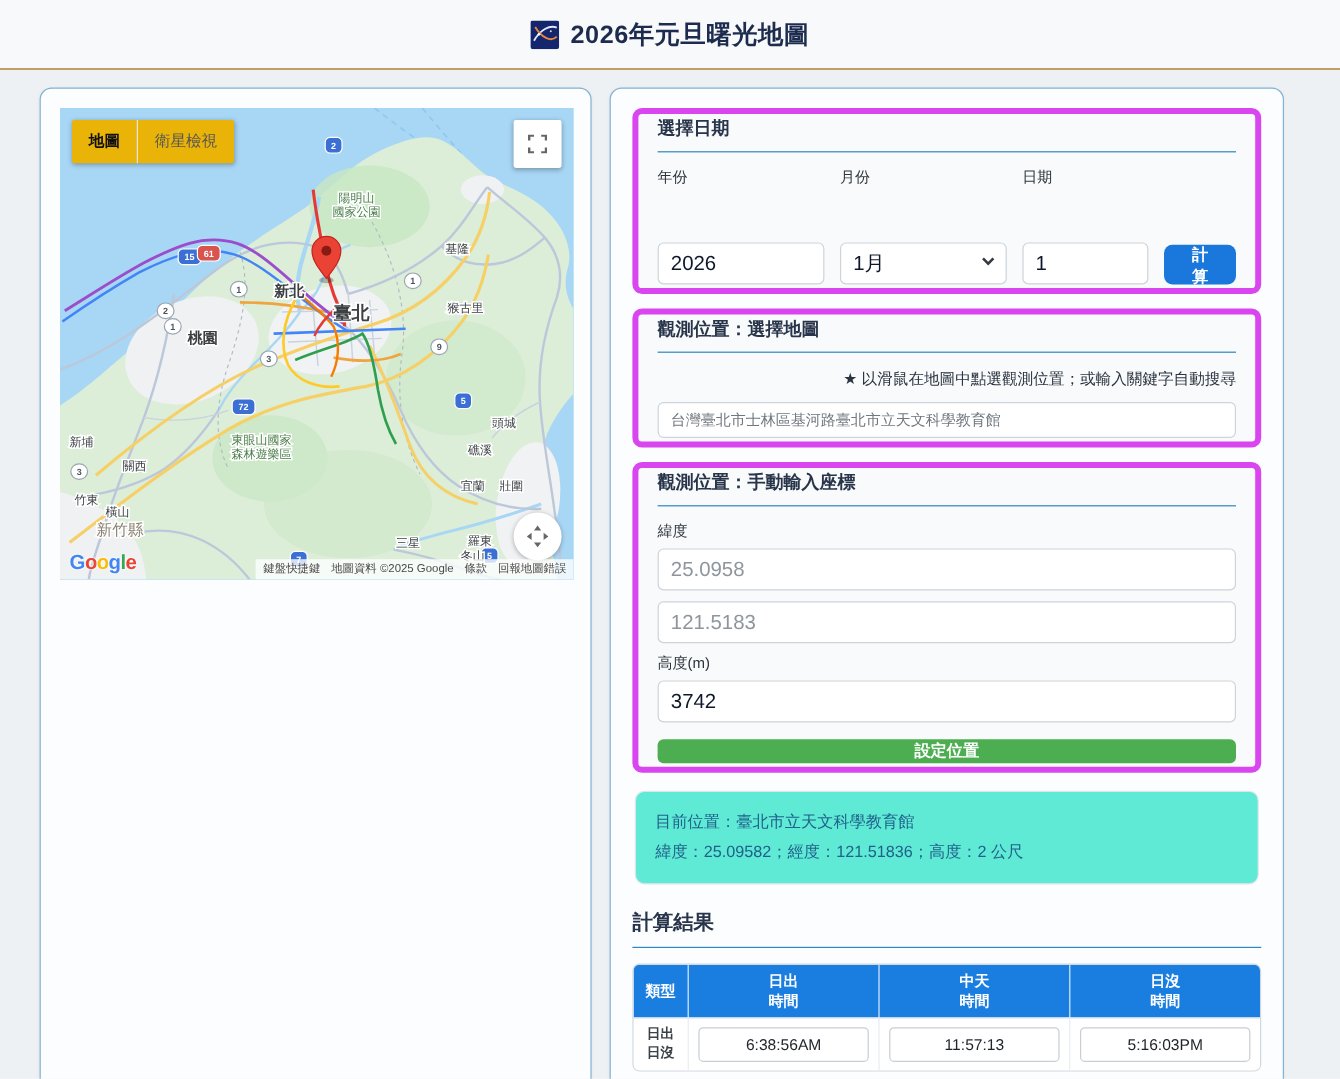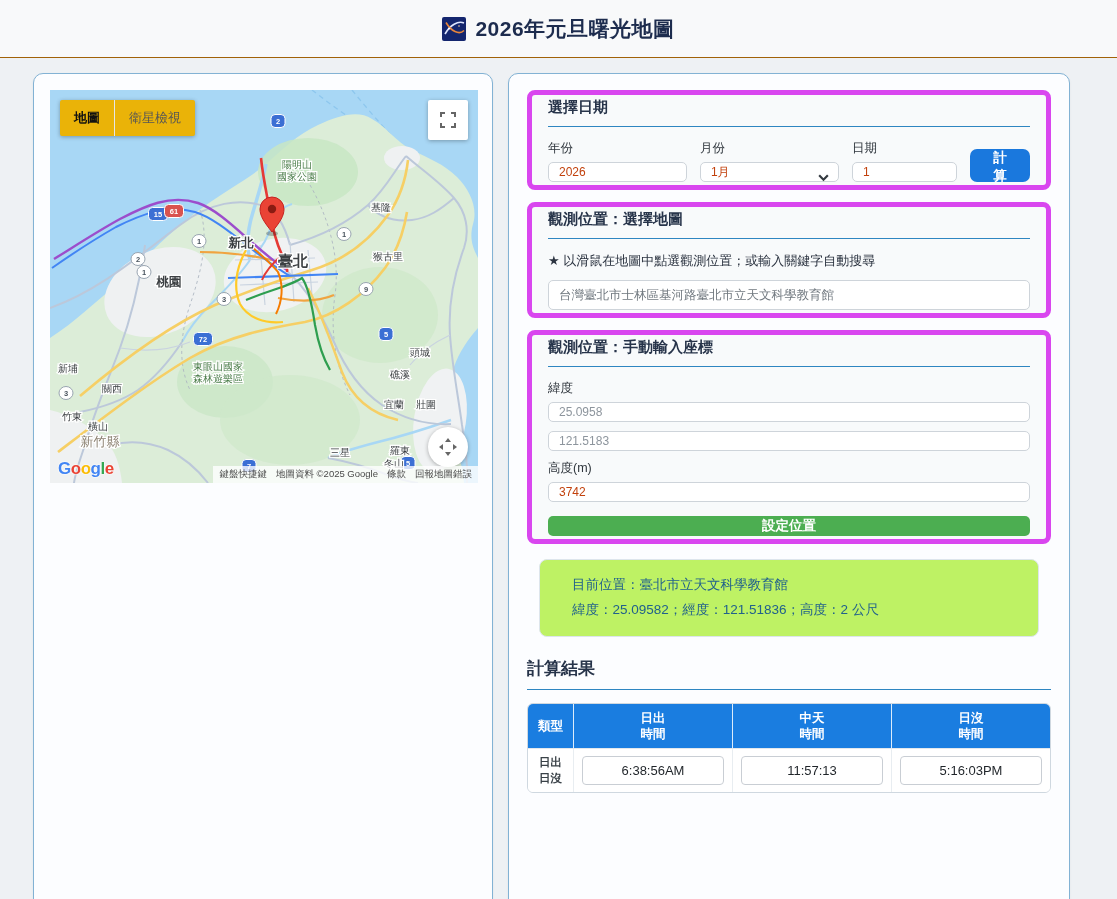--- a/index.html
+++ b/index.html
@@ -59,38 +59,38 @@
   .m-park{font-size:10px;fill:#4a7d49;}
   .m-admin{font-size:13px;fill:#8b8171;}
   .shield-txt{font-size:7.5px;text-anchor:middle;font-weight:700;
     font-family:"Liberation Sans",sans-serif;}
   
   .panel{background:#f8fafb;border:5px solid #d946ef;border-radius:8px;
     padding:3px 16px;margin-bottom:12px;}
   .panel-title{font-size:15px;font-weight:600;color:#27344a;
     padding-bottom:9px;border-bottom:1px solid #2e86c1;margin-bottom:13px;}
   .fields-row{display:flex;align-items:flex-end;gap:13px;}
-  .field{display:flex;flex-direction:column;}
+  .field{display:flex;flex-direction:column;gap:40px;}
   .field-label{font-size:12.5px;color:#2e353c;margin-bottom:5px;}
-  .inp{height:20px;border:1px solid #ced4da;border-radius:5px;padding:0 10px;
-    font-size:12px;color:#c2410c;background:#fff;box-sizing:border-box;width:100%;outline:none;}
+  .inp{height:35px;border:1px solid #ced4da;border-radius:5px;padding:0 10px;
+    font-size:17px;color:#0f172a;background:#fff;box-sizing:border-box;width:100%;outline:none;}
   .inp::placeholder{color:#8d959d;opacity:1;}
   .w-year{width:156px;} .w-month{width:156px;} .w-day{width:118px;}
   .select-box{position:relative;}
   .select-box .inp{display:flex;align-items:center;cursor:pointer;padding-right:28px;}
   .chev{position:absolute;right:9px;top:9px;pointer-events:none;}
   .btn-calc{margin-left:auto;background:#1a78dd;color:#fff;border:none;border-radius:7px;
     height:33px;padding:0 18px;font-size:13.5px;font-weight:700;cursor:pointer;}
-  .hint{font-size:13px;color:#2b3340;margin-bottom:10px;}
+  .hint{font-size:13px;color:#2b3340;margin-bottom:10px;text-align:right;}
   .search-inp{height:30px;font-size:12.5px;color:#70787f;}
   .vfield{margin-bottom:9px;}
   .btn-green{width:100%;background:#4cae51;border:none;border-radius:5px;height:20px;
     color:#fff;font-weight:700;font-size:13.5px;cursor:pointer;margin-top:5px;}
-  .info-panel{background:#bef264;border:1px solid #dde5ec;border-radius:8px;
-    padding:13px 32px;margin:15px 12px 20px;color:#21618c;font-size:13.5px;line-height:1.85;}
+  .info-panel{background:#5eead4;border:1px solid #dde5ec;border-radius:8px;
+    padding:13px 16px;margin:15px 2px 20px;color:#21618c;font-size:13.5px;line-height:1.85;}
   .results-title{font-size:17px;font-weight:700;color:#27344a;
     padding-bottom:9px;border-bottom:1px solid #2e86c1;margin-bottom:13px;}
   
   .rtable{border:1px solid #cfd8e0;border-radius:6px;overflow:hidden;background:#fff;}
   .thead{display:flex;background:#1a7de0;color:#fff;}
   .th{padding:6px 3px;text-align:center;font-size:12.5px;font-weight:700;line-height:1.3;
     display:flex;flex-direction:column;justify-content:center;box-sizing:border-box;}
   .thead .th + .th{border-left:1px solid rgba(255,255,255,.85);}
   .typecol{width:45px;flex:none;}
   .tcol{flex:1;}

